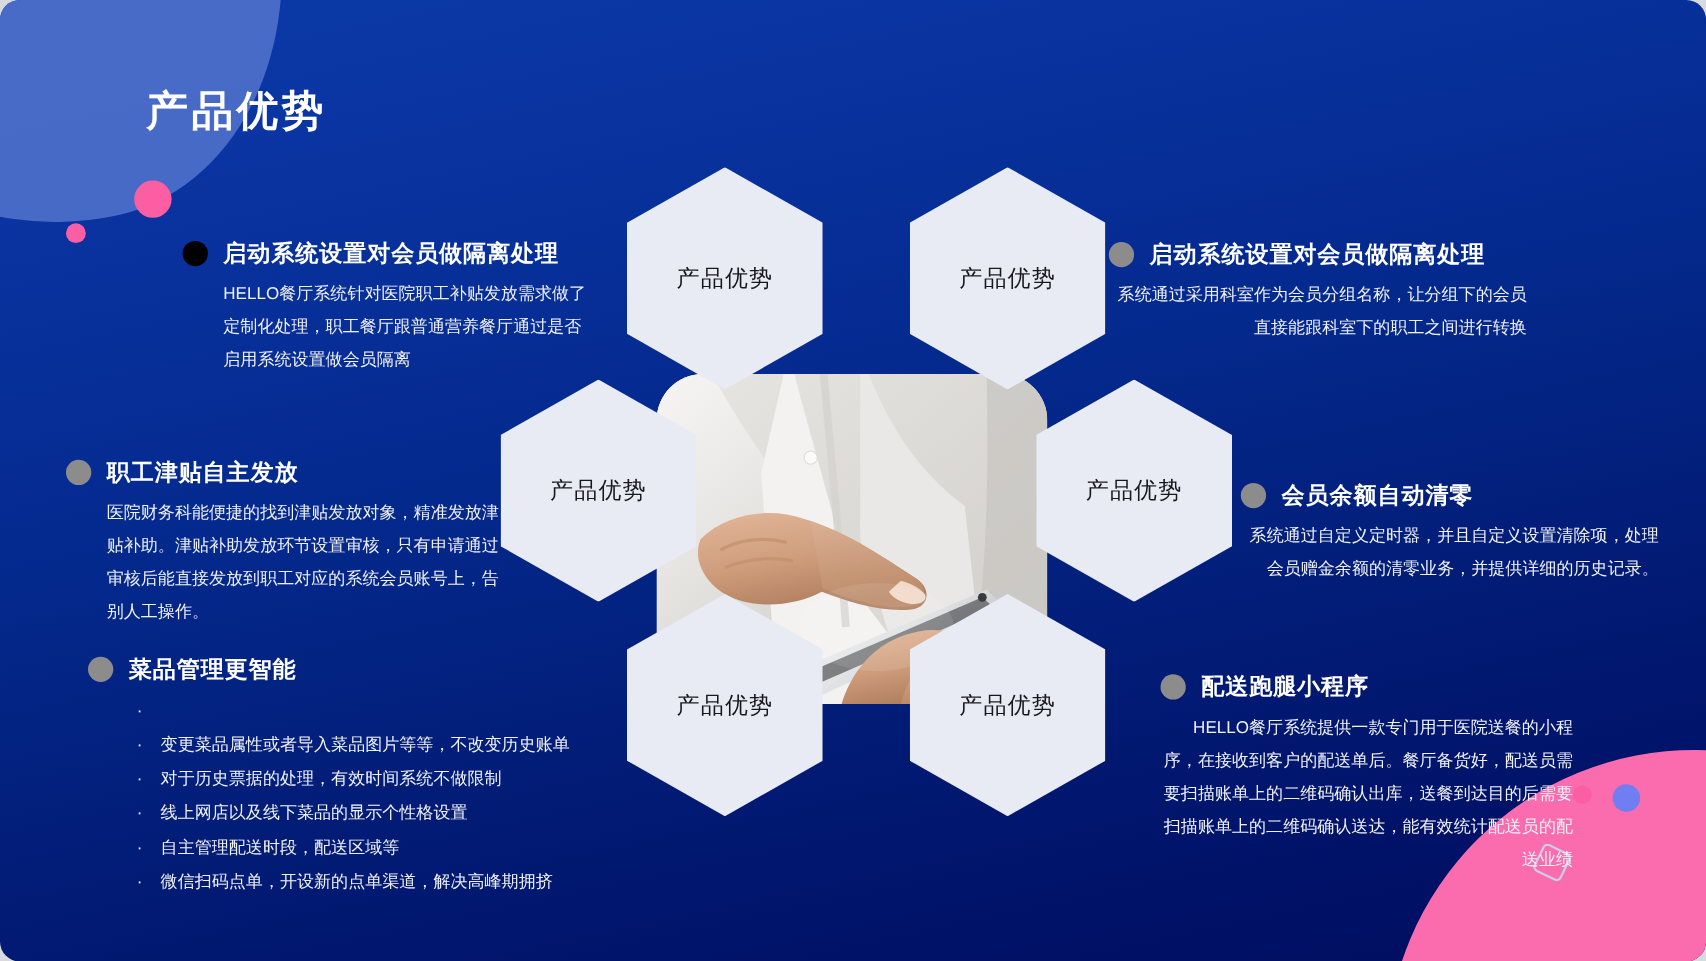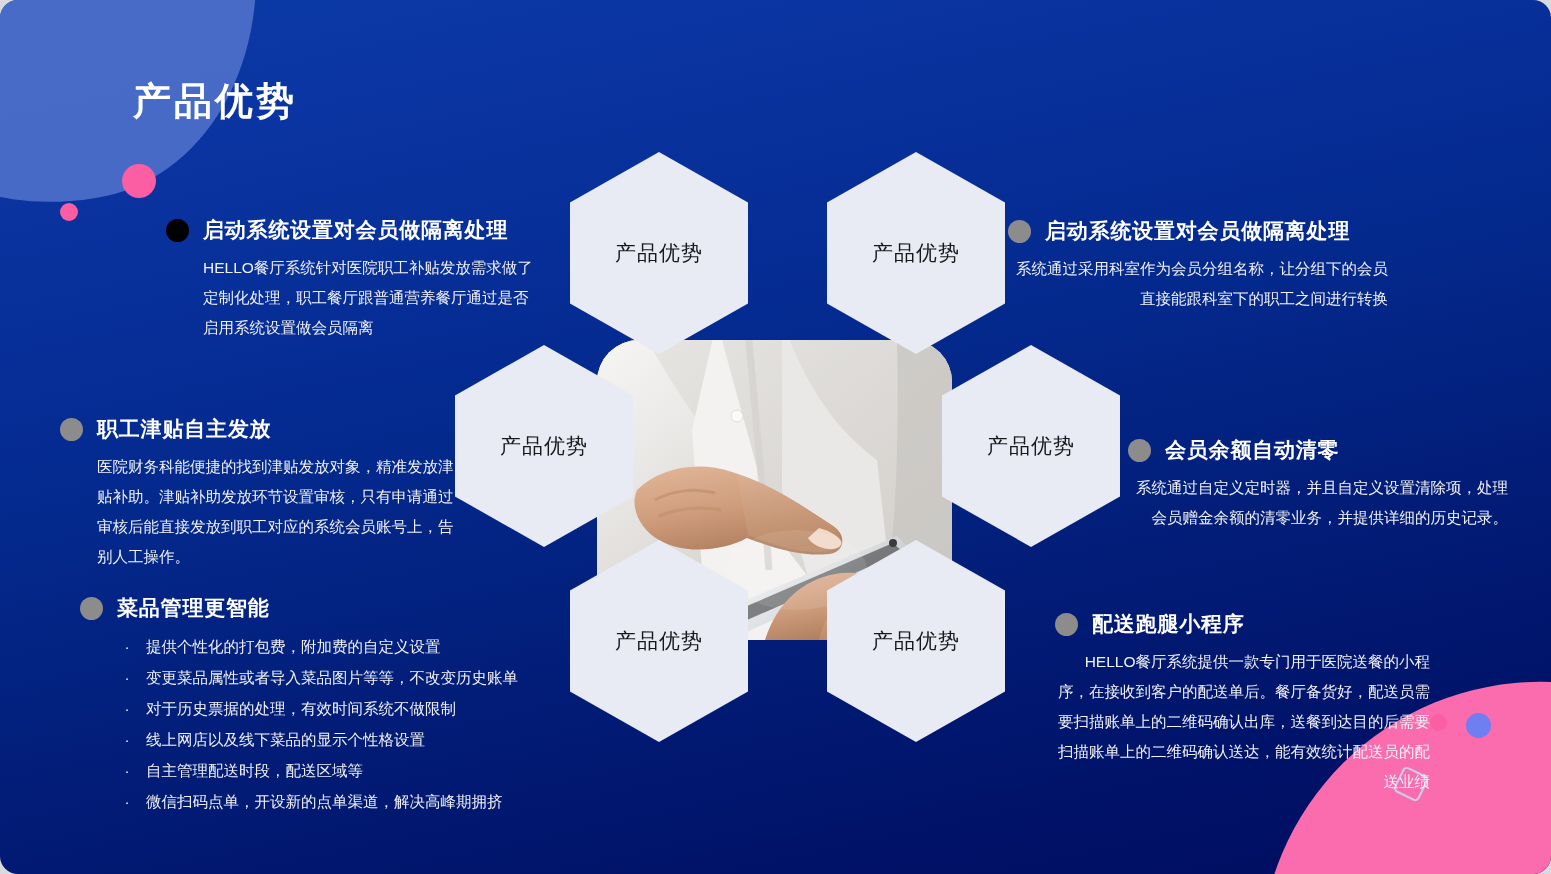--- a/index.html
+++ b/index.html
@@ -239,21 +239,20 @@
   </div>
 
   <div class="feat feat-left" id="f3">
     <div class="feat-head">
       <span class="marker"></span>
       <span class="feat-title">菜品管理更智能</span>
     </div>
     <ul class="blist">
       <li>
           <span class="bdot">·</span>
-          <span class="btxt">提供个性化的打包费，附加费的自定义设置</span>
         </li>
       <li>
           <span class="bdot">·</span>
           <span class="btxt">变更菜品属性或者导入菜品图片等等，不改变历史账单</span>
         </li>
       <li>
           <span class="bdot">·</span>
           <span class="btxt">对于历史票据的处理，有效时间系统不做限制</span>
         </li>
       <li>

